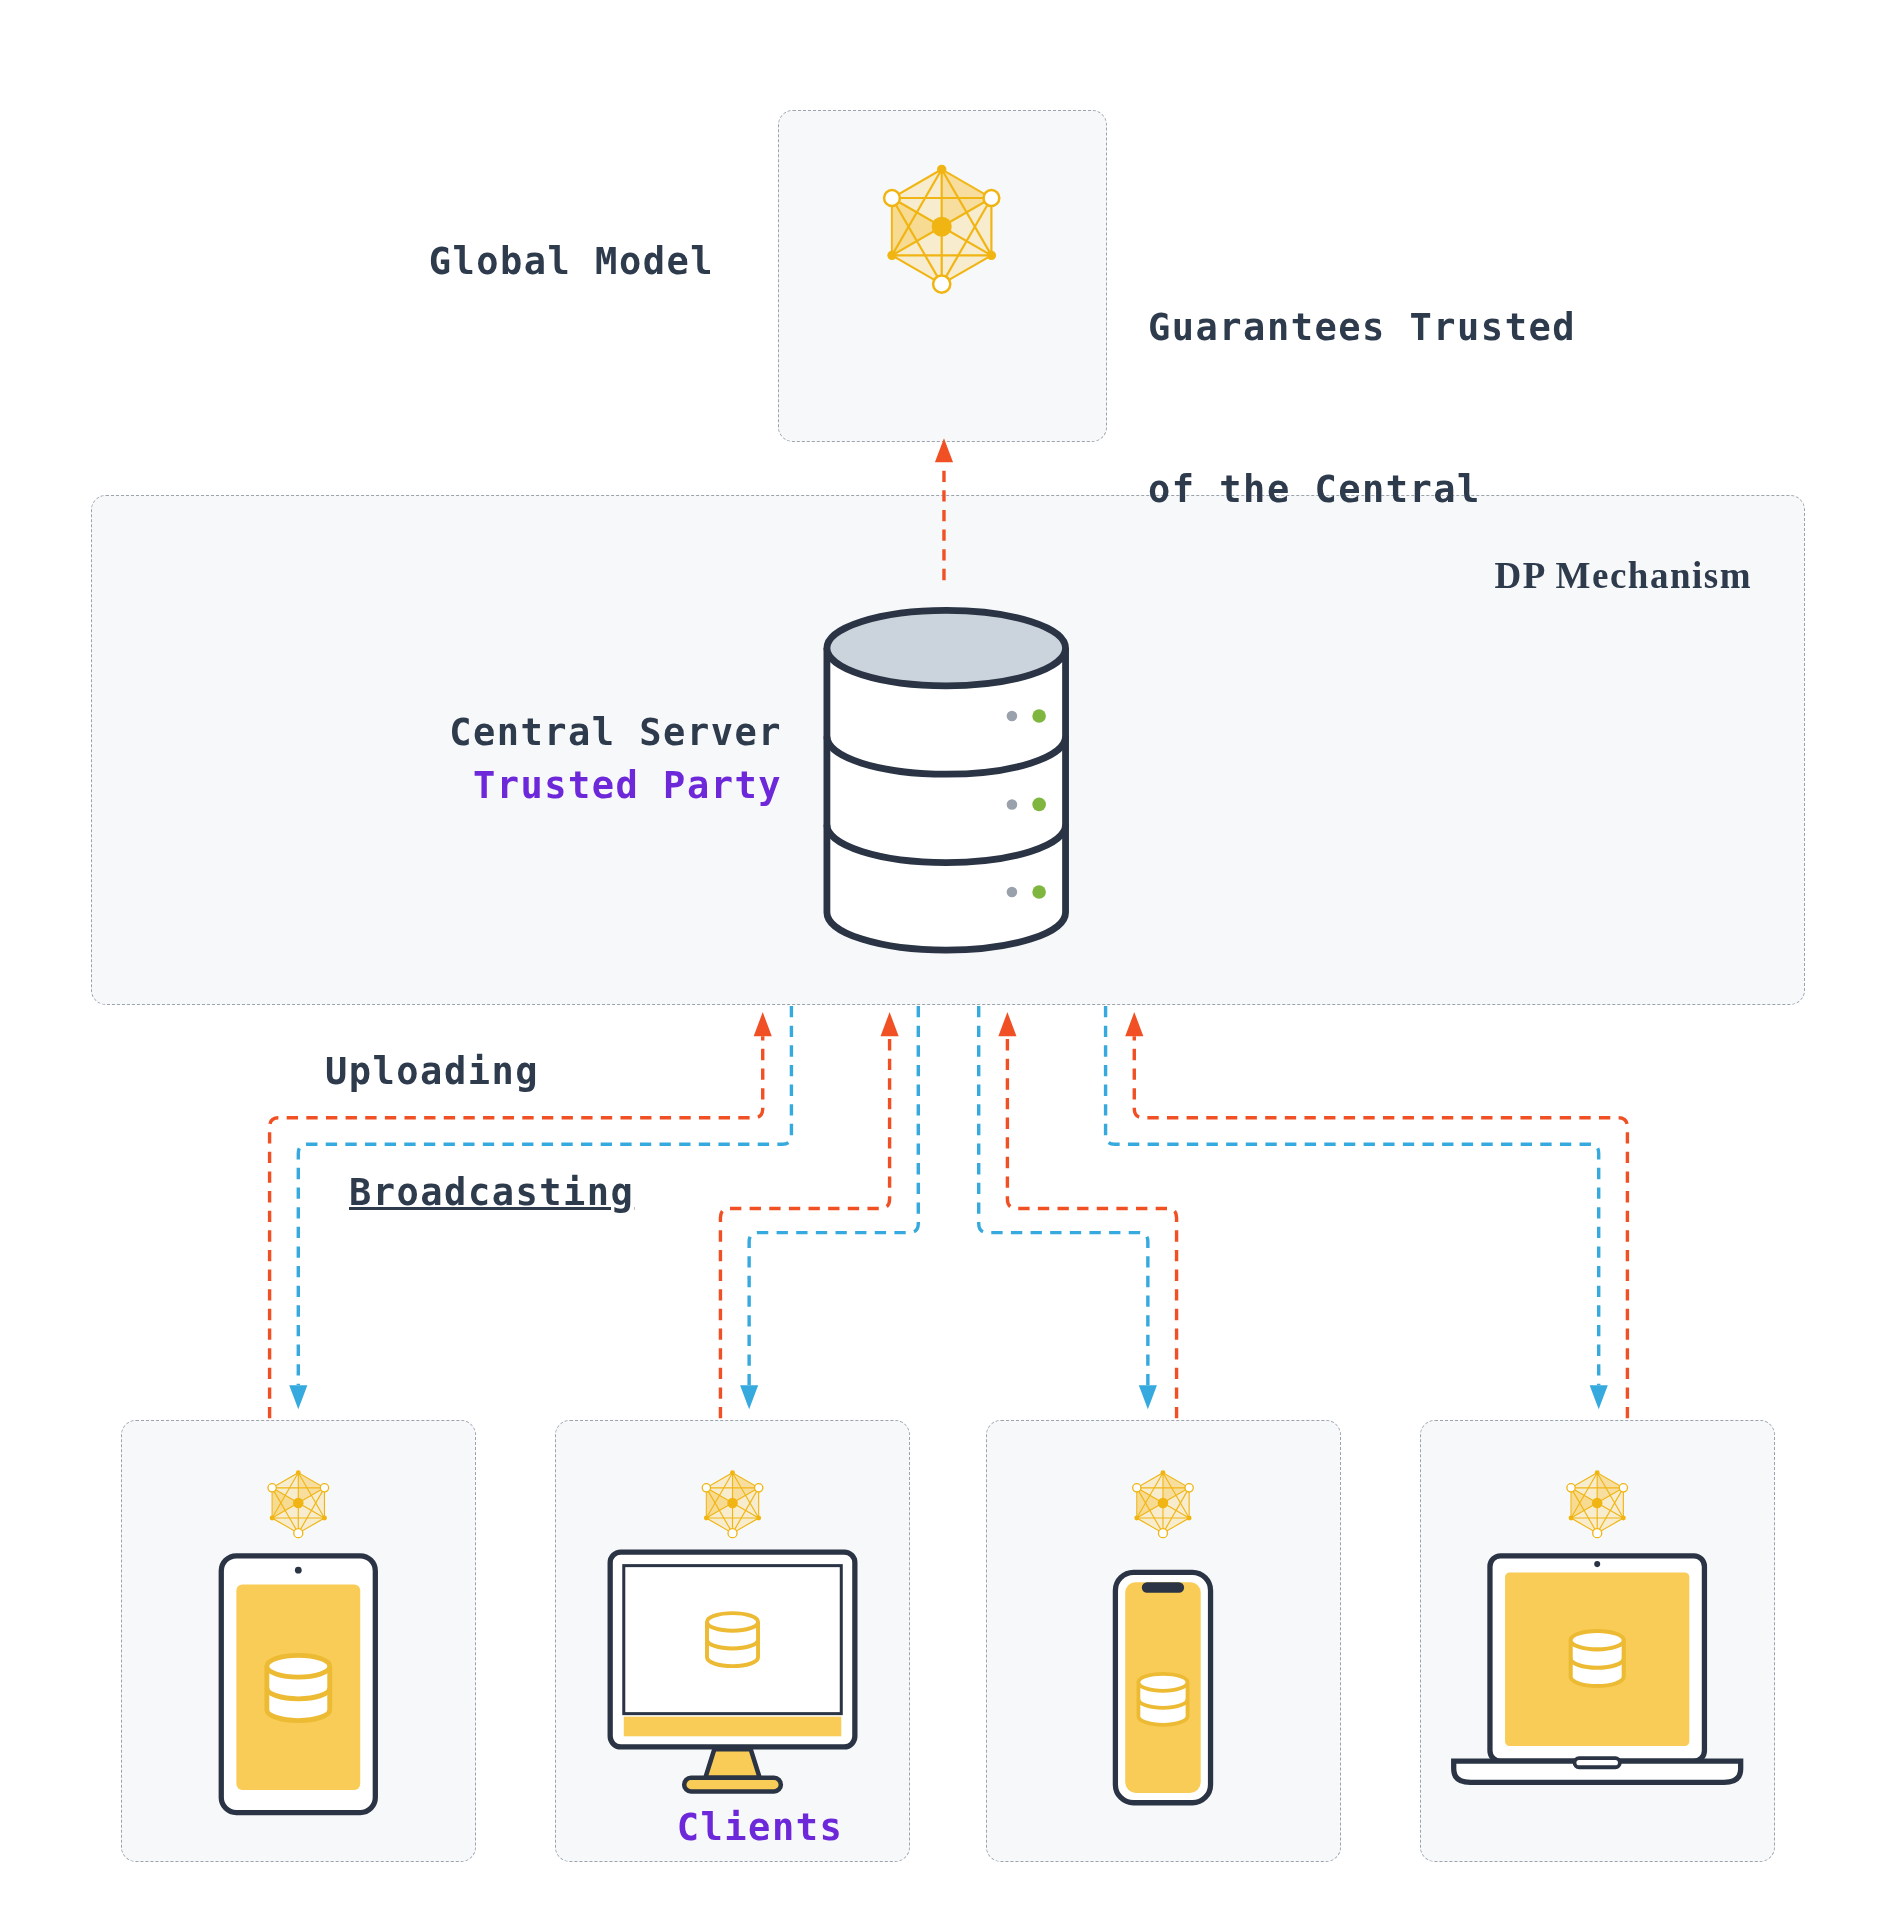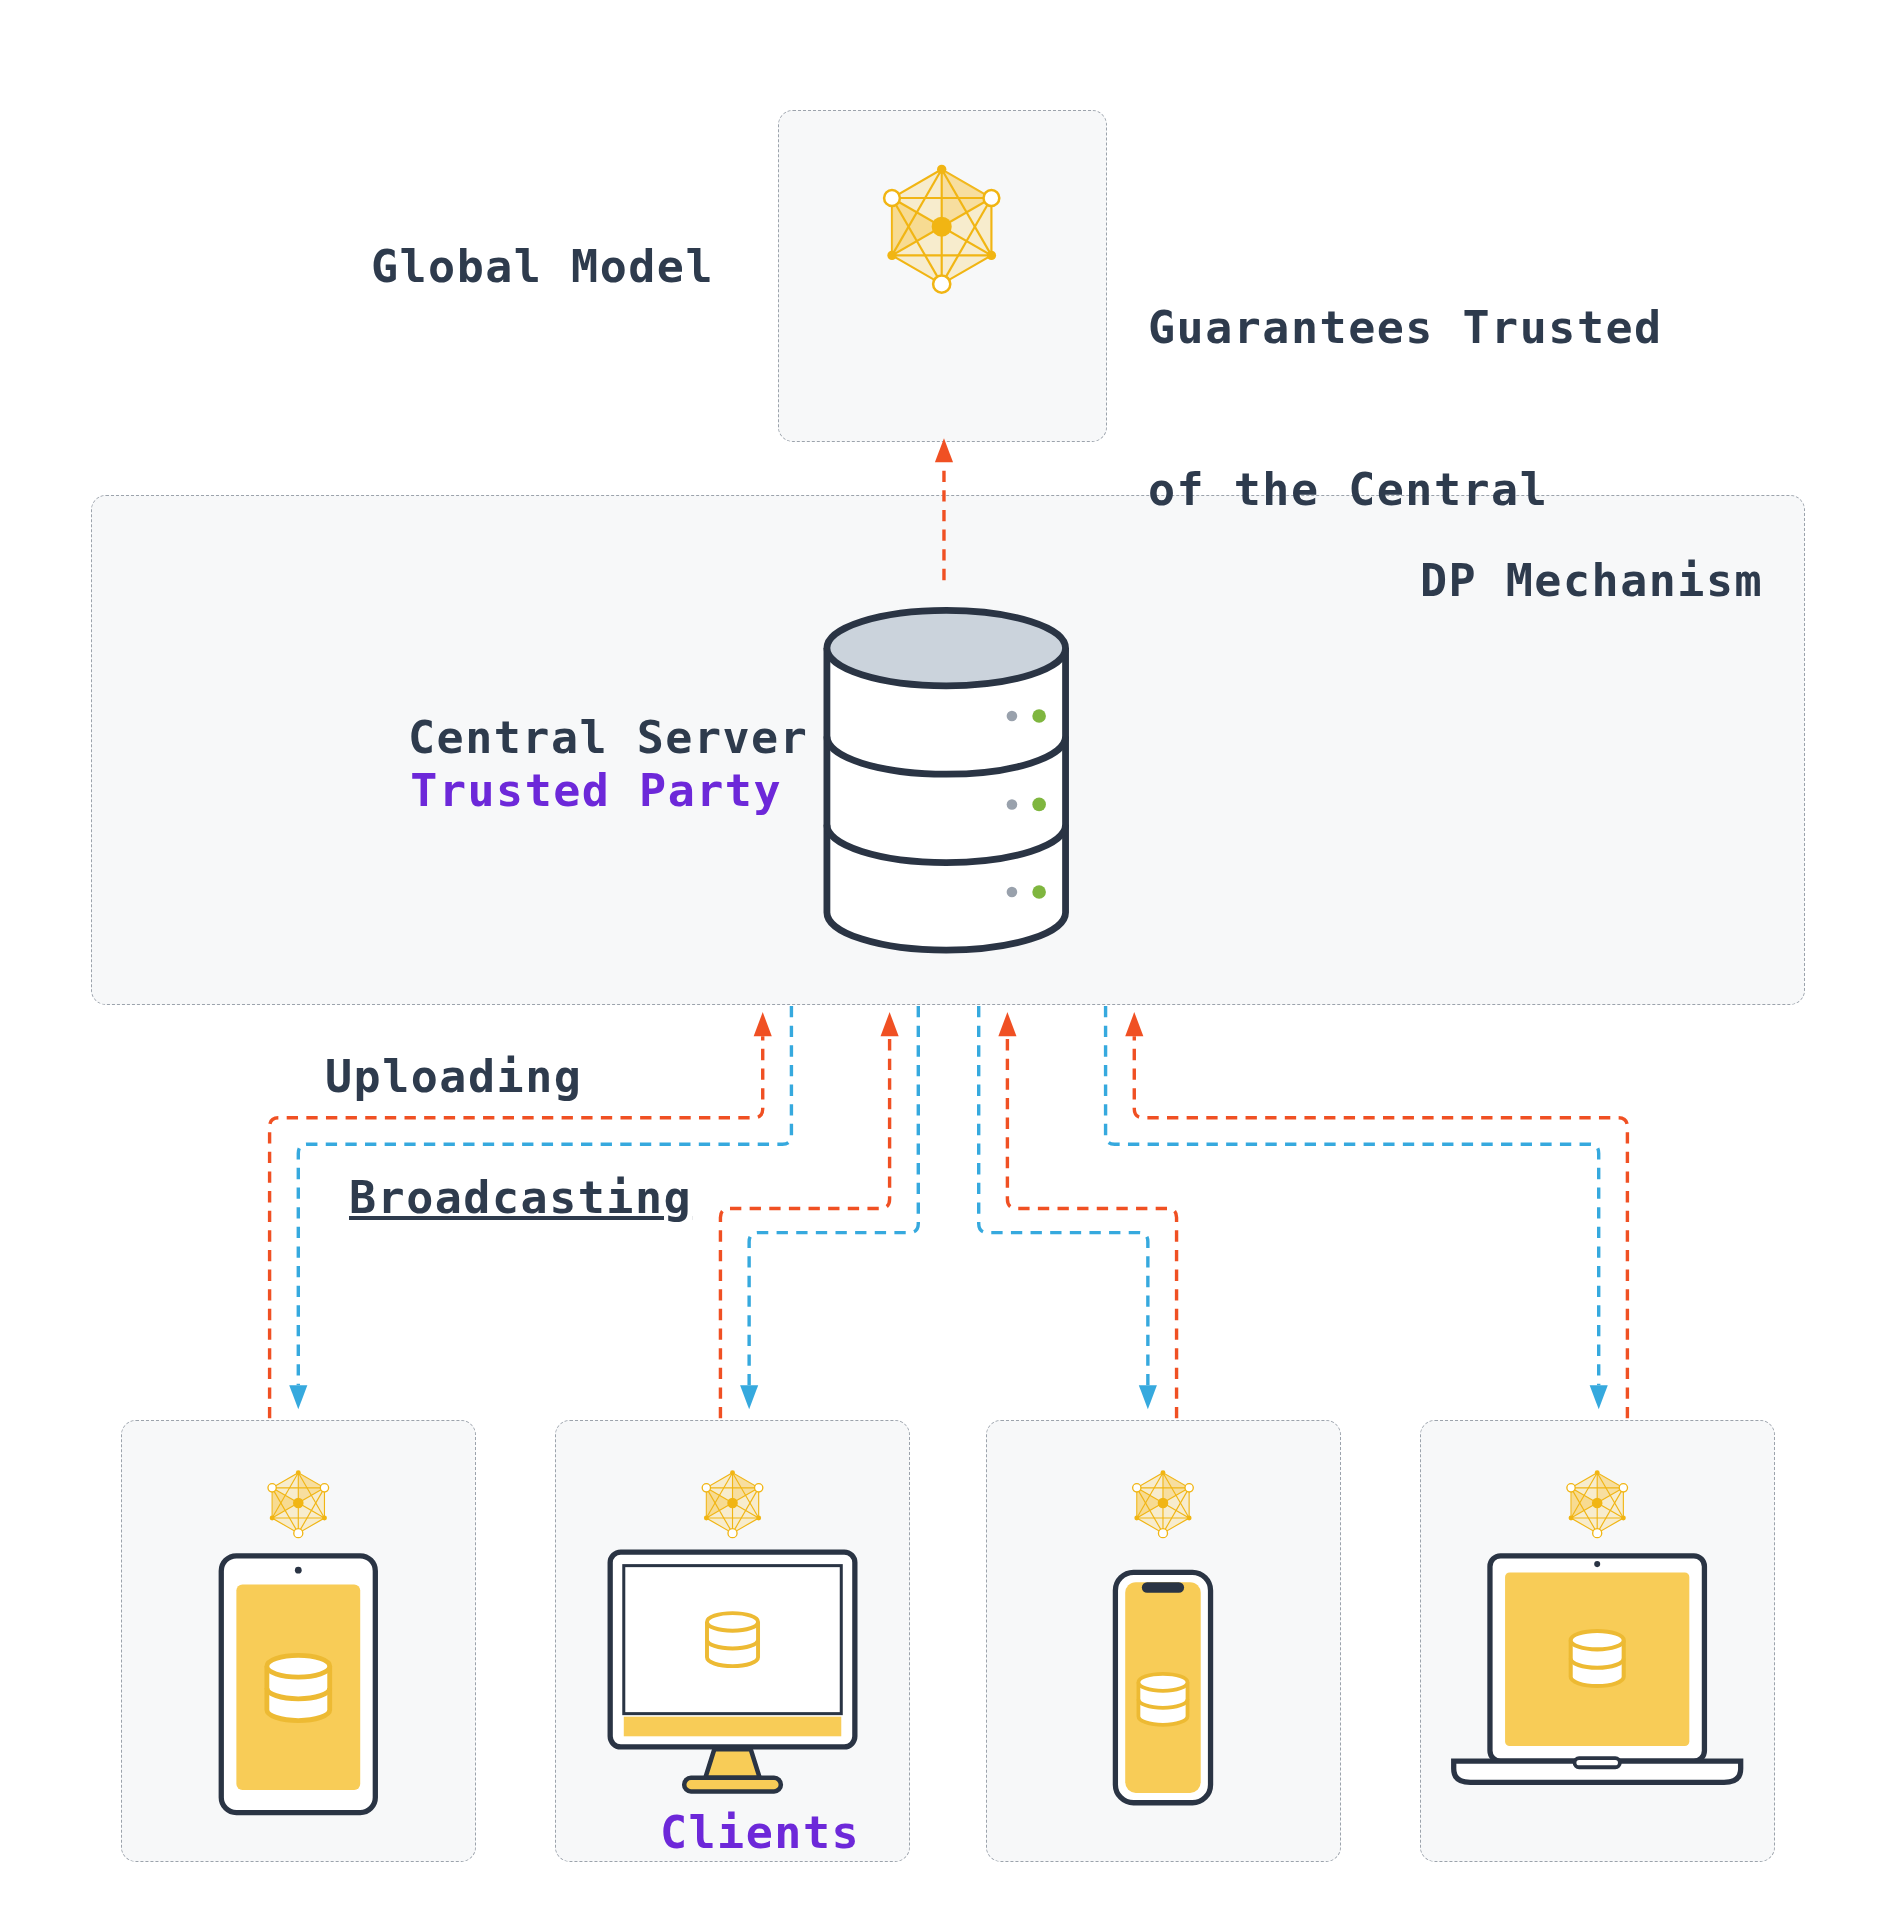--- a/index.html
+++ b/index.html
@@ -6,21 +6,21 @@
   .canvas{
     position:relative;width:1897px;height:1926px;background:#ffffff;
     font-family:"DejaVu Sans Mono","Liberation Mono",monospace;overflow:hidden;
   }
   .box{
     position:absolute;background:#f7f8f9;border:1.5px dashed #9ca3ac;
     border-radius:15px;z-index:0;box-sizing:border-box;
   }
   .overlay{position:absolute;left:0;top:0;z-index:1;}
   .label{
-    position:absolute;z-index:2;font-size:45px;font-weight:bold;
+    position:absolute;z-index:2;font-size:37px;font-weight:bold;
     letter-spacing:1.5px;color:#2e3b4d;white-space:pre;
   }
   .muted{color:#6d28d9;}
   .r{text-align:right;}
   .c{text-align:center;}
   .twoline{line-height:54px;}
 </style>
 </head>
 <body>
 
@@ -33,21 +33,21 @@
   <div class="box" style="left:986px;top:1420px;width:355px;height:442px;"></div>
   <div class="box" style="left:1420px;top:1420px;width:355px;height:442px;"></div>
 
   <div class="label r" style="left:325px;top:240px;width:389px;">Global Model</div>
 
   <div class="label twoline" style="left:1148px;top:193px;">
     <div>Guarantees Trusted</div>
     <div>of the Central</div>
   </div>
 
-  <div class="label r" style="left:1420px;top:554px;width:332px;">DP Mechanism</div>
+  <div class="label r" style="left:1420px;top:554px;width:332px;font-family:Liberation Serif, serif;">DP Mechanism</div>
 
   <div class="label r" style="left:408px;top:711px;width:374px;">Central Server</div>
   <div class="label r muted" style="left:408px;top:764px;width:374px;">Trusted Party</div>
 
   <div class="label" style="left:325px;top:1050px;">Uploading</div>
   <div class="label" style="left:349px;top:1171px;text-decoration:underline;">Broadcasting</div>
 
   <div class="label c muted" style="left:0px;top:1806px;width:1520px;">Clients</div>
 
   <svg class="overlay" width="1897" height="1926" viewBox="0 0 2512 2550">

